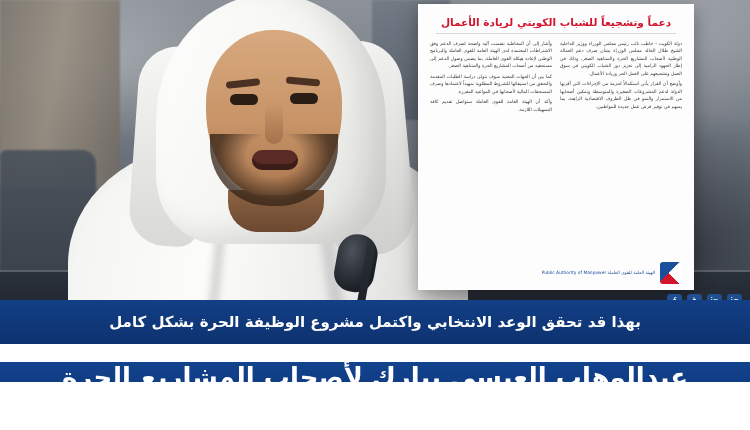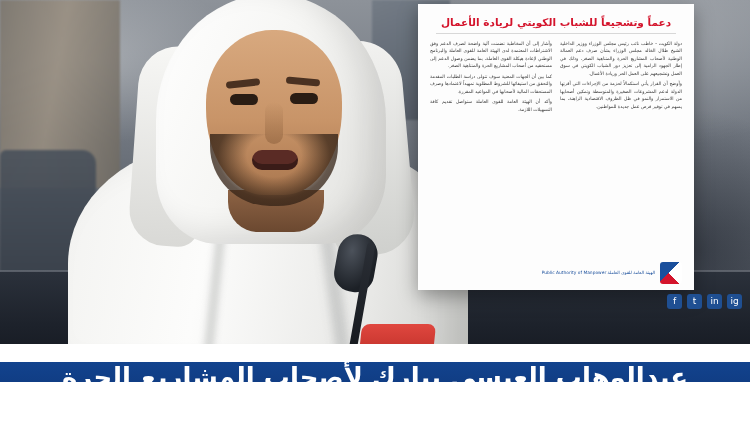--- a/index.html
+++ b/index.html
@@ -319,19 +319,22 @@
     </div>
   </div>
 
   <div class="social">
     <div class="soc">f</div>
     <div class="soc">t</div>
     <div class="soc">in</div>
     <div class="soc">ig</div>
   </div>
 
+  <div class="banner-mid">
+    <span>بهذا قد تحقق الوعد الانتخابي واكتمل مشروع الوظيفة الحرة بشكل كامل</span>
+  </div>
   <div class="banner-gap"></div>
 
   <div class="banner-bottom">
     <span>عبدالوهاب العيسى يبارك لأصحاب المشاريع الحرة</span>
   </div>
 
 </div>
 
 </body></html>

